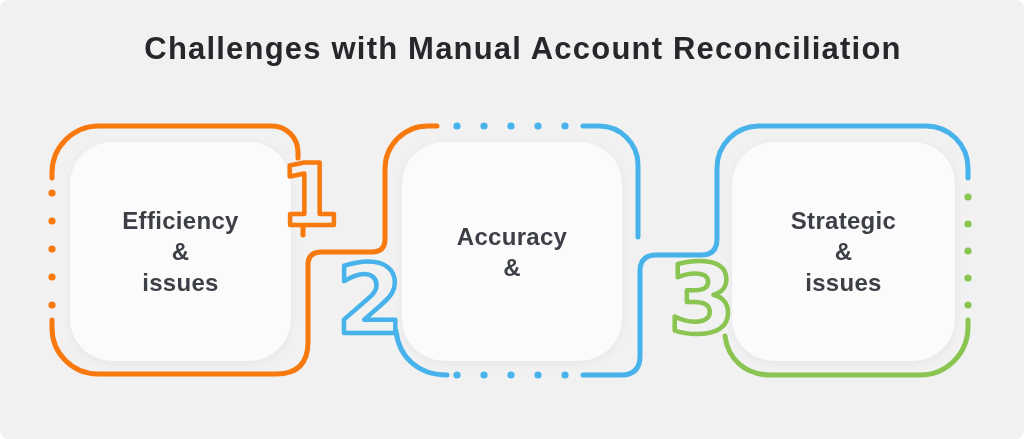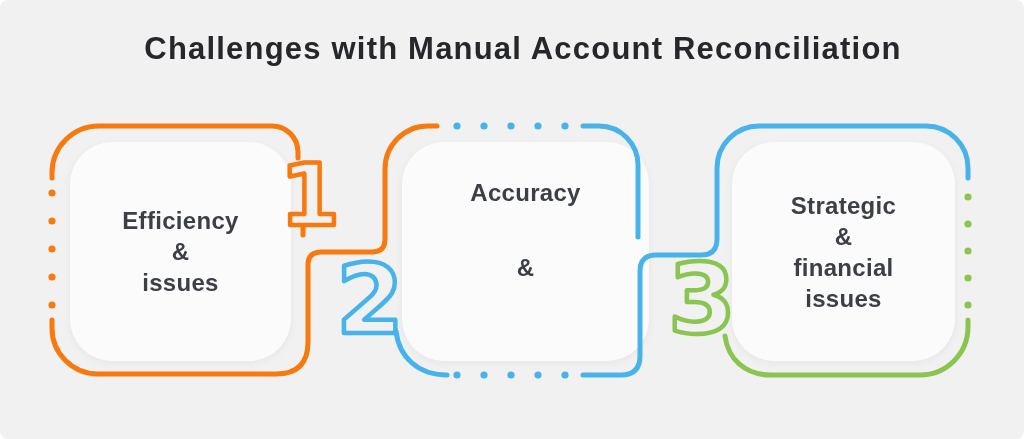--- a/index.html
+++ b/index.html
@@ -31,21 +31,21 @@
   .card{
     position:absolute;top:142px;height:219px;
     background:var(--card);
     border-radius:42px;
     box-shadow:0 2px 8px rgba(40,44,50,0.05);
     display:flex;flex-direction:column;
     align-items:center;justify-content:center;
     text-align:center;
   }
   .card.c1{left:70px;width:221px;}
-  .card.c2{left:402px;width:247px;gap:44px;}
+  .card.c2{left:402px;width:220px;}
   .card.c3{left:732px;width:223px;}
   .card .line{
     font-size:24px;line-height:31px;
     font-weight:600;letter-spacing:0.3px;
     color:var(--text);
   }
   svg.overlay{position:absolute;left:0;top:0;pointer-events:none;}
   .stroke{fill:none;stroke-width:5;stroke-linecap:round;stroke-linejoin:round;}
   .g-orange .stroke{stroke:var(--orange);}
   .g-blue   .stroke{stroke:var(--blue);}
@@ -83,21 +83,20 @@
 
   <div class="card c2">
     <div class="line">Accuracy</div>
     <div class="line">&amp;</div>
     <div class="line"></div>
   </div>
 
   <div class="card c3">
     <div class="line">Strategic</div>
     <div class="line">&amp;</div>
-    <div class="line">financial</div>
     <div class="line">issues</div>
   </div>
 
   <svg class="overlay" width="1024" height="439" viewBox="0 0 1024 439">
 
     <g class="g-orange">
       <path class="stroke" d="M 52 178 V 174 A 47 47 0 0 1 99 126 H 272 A 26 26 0 0 1 298 152 V 158"></path>
       <path class="stroke" d="M 303 227 V 235"></path>
       <path class="stroke" d="M 437 126 H 428 A 43 43 0 0 0 385 169 V 239 Q 385 252 372 252 H 321
                Q 308 252 308 265 V 342 Q 308 374 276 374 H 98 A 46 46 0 0 1 52 328 V 320"></path>

